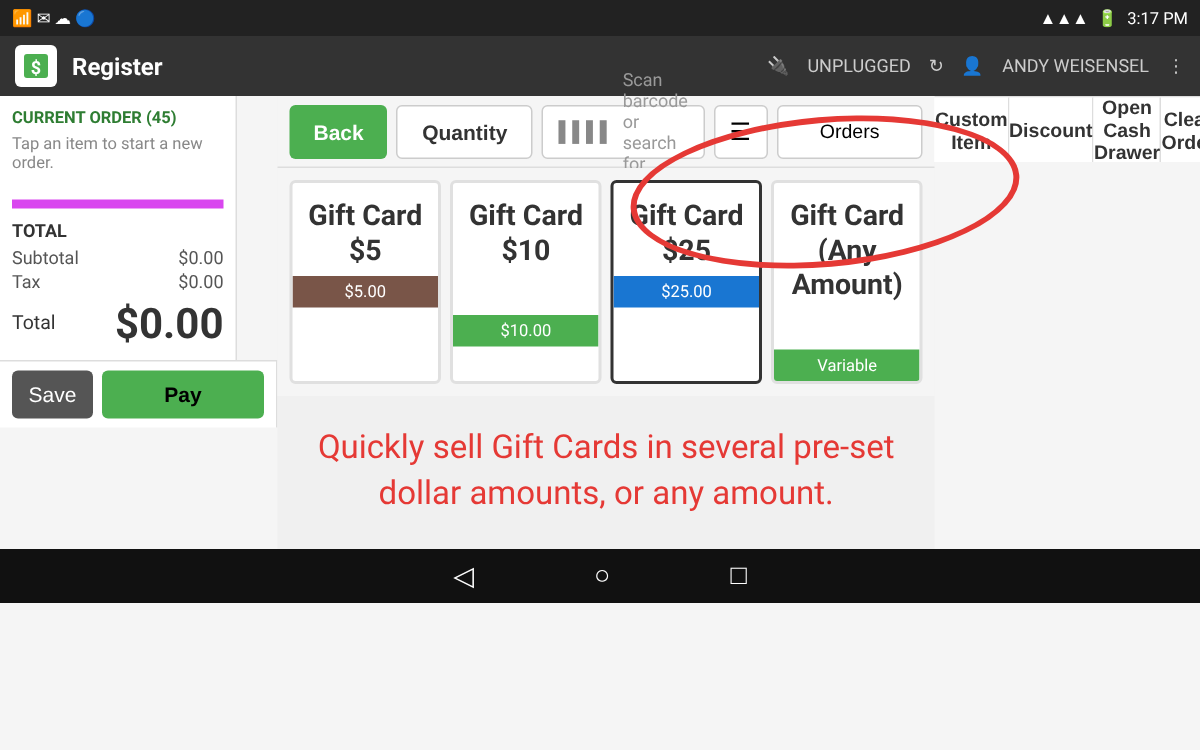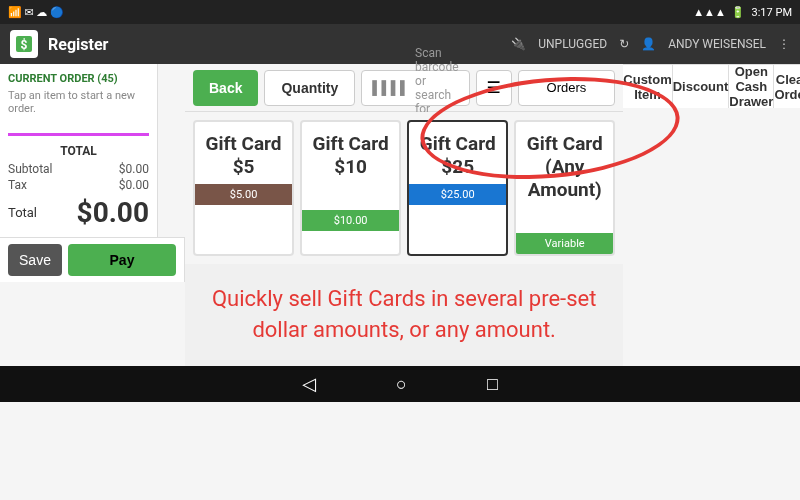--- a/index.html
+++ b/index.html
@@ -60,21 +60,21 @@
       font-weight: bold;
       color: #2e7d32;
       margin-bottom: 4px;
     }
     .sidebar-tap-hint {
       font-size: 11px;
       color: #888;
       margin-bottom: 10px;
     }
     .sidebar-spacer { flex: 1; }
-    .sidebar-totals { border-top: 3px solid #d946ef; padding-top: 8px; margin-top: 8px; text-align: center; }
+    .sidebar-totals { border-top: 6px solid #d946ef; padding-top: 8px; margin-top: 8px; }
     .totals-label { font-size: 12px; font-weight: bold; color: #333; margin-bottom: 4px; }
     .totals-row {
       display: flex; justify-content: space-between;
       font-size: 12px; color: #555; margin-bottom: 2px;
     }
     .totals-total {
       display: flex; justify-content: space-between; align-items: center;
       margin-top: 4px;
     }
     .totals-total-label { font-size: 13px; color: #333; }

